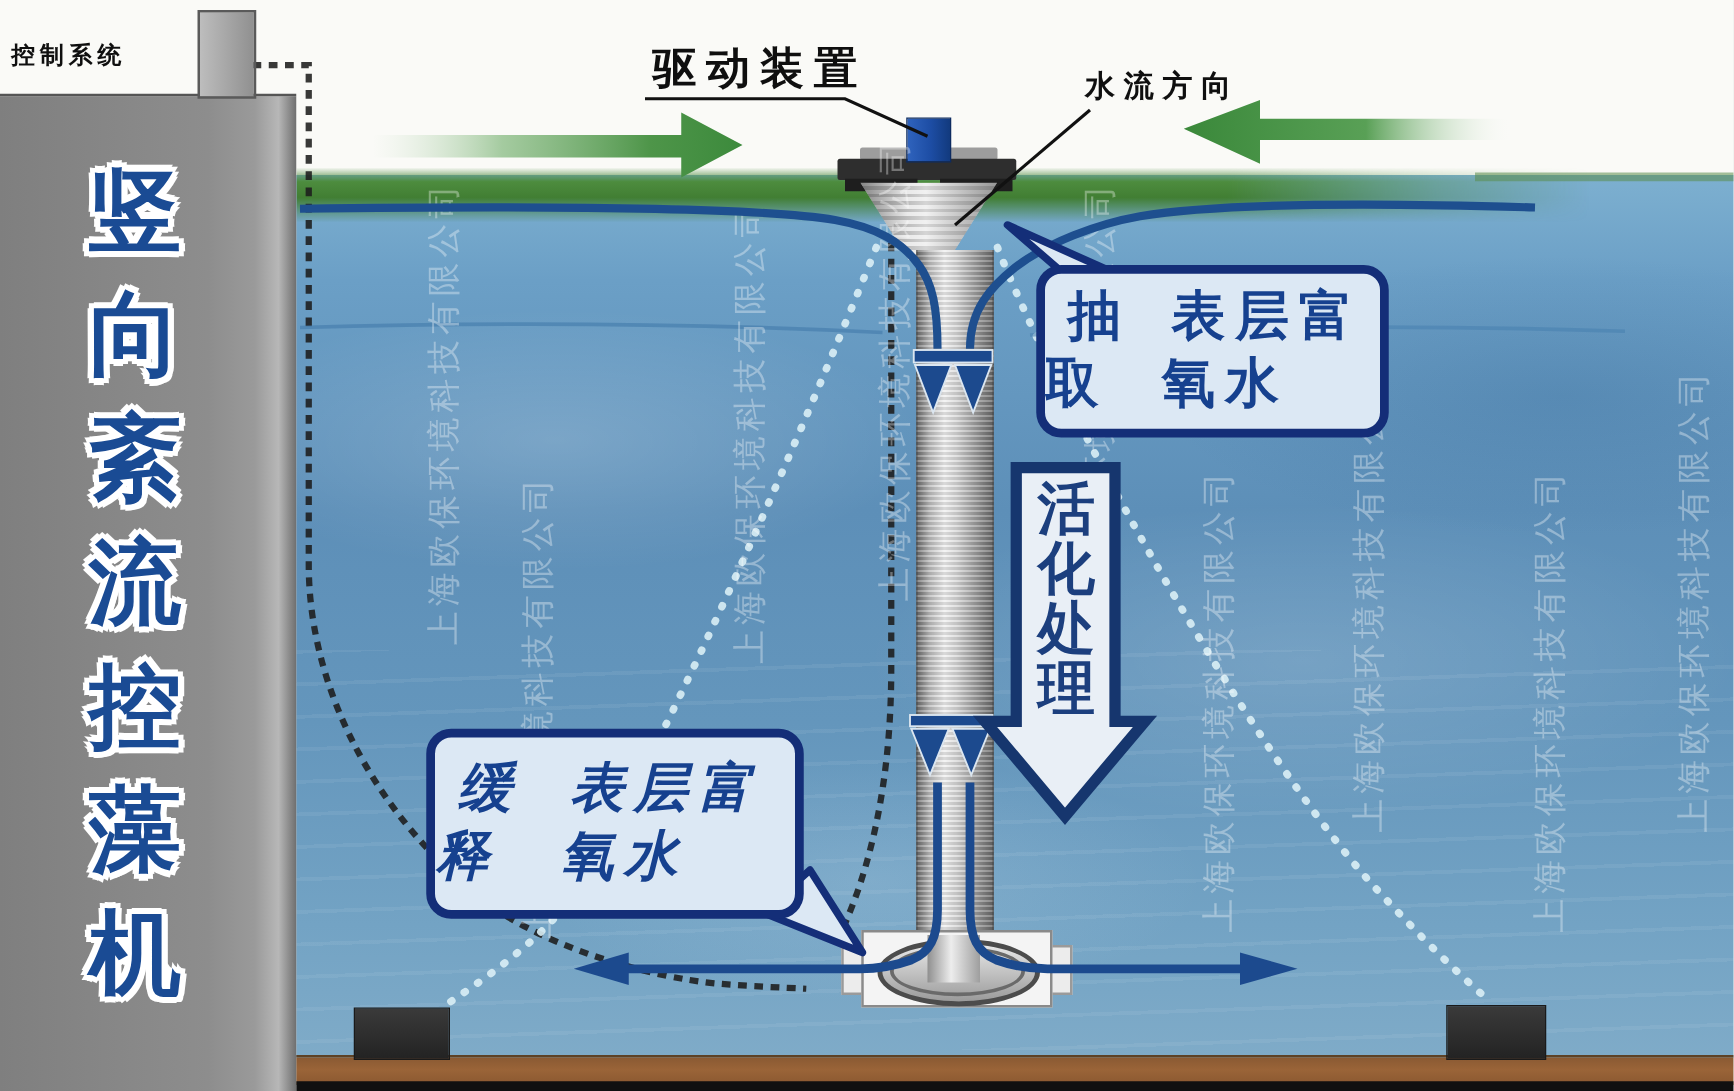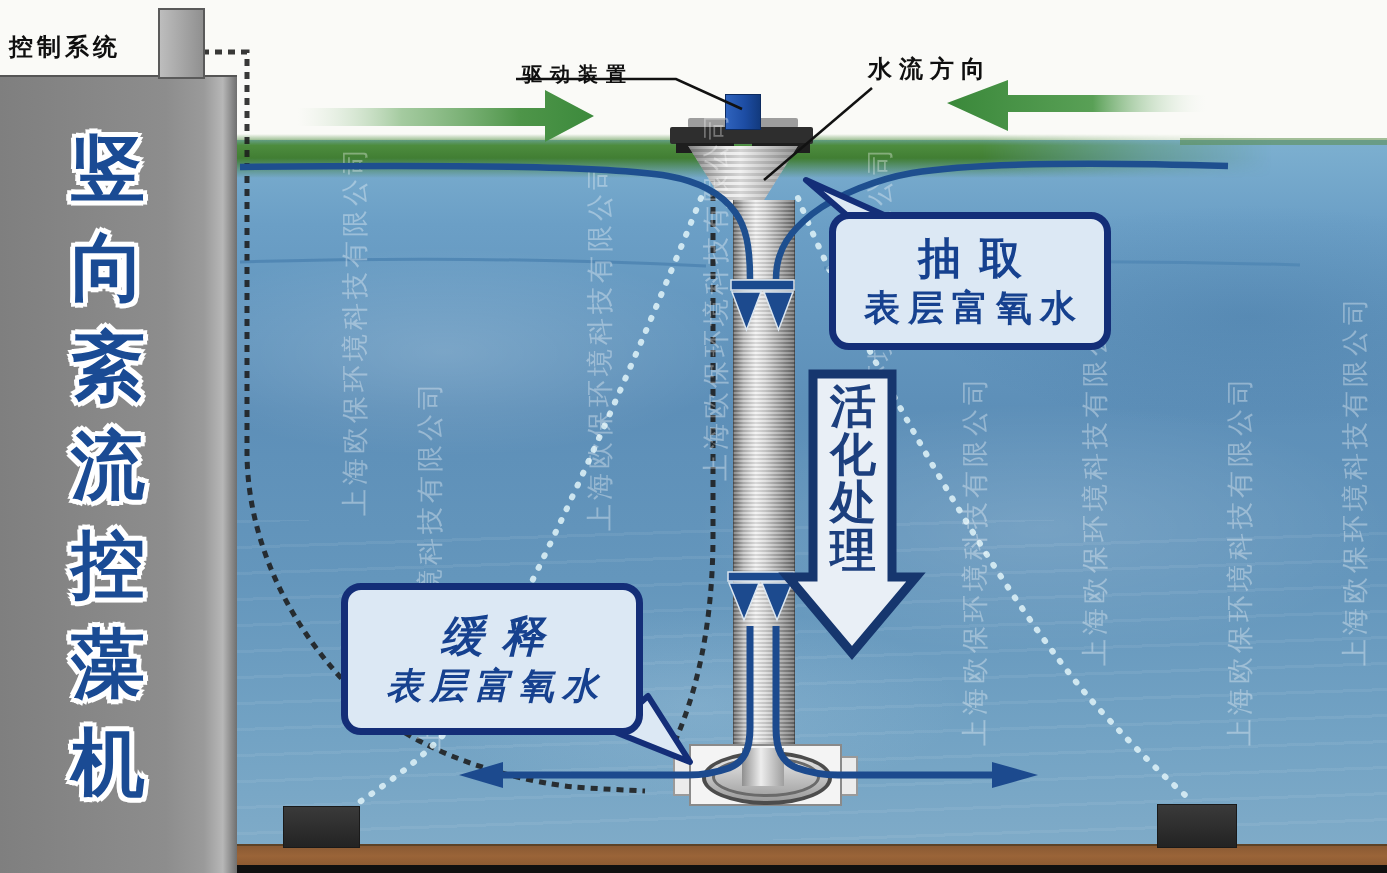--- a/index.html
+++ b/index.html
@@ -69,28 +69,28 @@
 
   
   svg.ov{left:0;top:0;width:1387px;height:873px;pointer-events:none;}
 
   
   .wm{color:rgba(255,255,255,.34);font-size:27px;letter-spacing:4px;white-space:nowrap;
       transform:translate(-50%,-50%) rotate(-90deg);}
 
   
   .lbl{color:#0f0f0f;font-weight:bold;white-space:nowrap;}
-  .lbl-control{left:9px;top:31px;font-size:24px;letter-spacing:4px;}
-  .lbl-drive{left:522px;top:61px;font-size:20px;letter-spacing:8px;}
+  .lbl-control{left:9px;top:31px;font-size:19px;letter-spacing:4px;}
+  .lbl-drive{left:522px;top:31px;font-size:35px;letter-spacing:8px;}
   .lbl-flow{left:868px;top:53px;font-size:24px;letter-spacing:7px;}
   .bubble{background:#dce8f4;border:7px solid #142e78;border-radius:20px;
-    display:flex;flex-direction:column;justify-content:center;align-items:center;
+    display:flex;flex-direction:row;justify-content:center;align-items:center;
     color:#16418f;font-weight:bold;}
   .bubble .l1{font-size:43px;letter-spacing:18px;text-indent:18px;line-height:1.25;}
-  .bubble .l2{font-size:36px;letter-spacing:8px;text-indent:8px;line-height:1.25;}
+  .bubble .l2{font-size:43px;letter-spacing:8px;text-indent:8px;line-height:1.25;}
   .bubble.extract{left:829px;top:212px;width:268px;height:124px;}
   .bubble.release{left:341px;top:583px;width:288px;height:138px;font-style:italic;}
   .activation{left:827px;top:383px;width:52px;height:190px;display:flex;flex-direction:column;
     justify-content:space-between;align-items:center;}
   .activation span{font-size:46px;font-weight:bold;color:#1c3f7e;line-height:1;}
 </style>
 </head>
 <body>
 
 <div class="stage">

